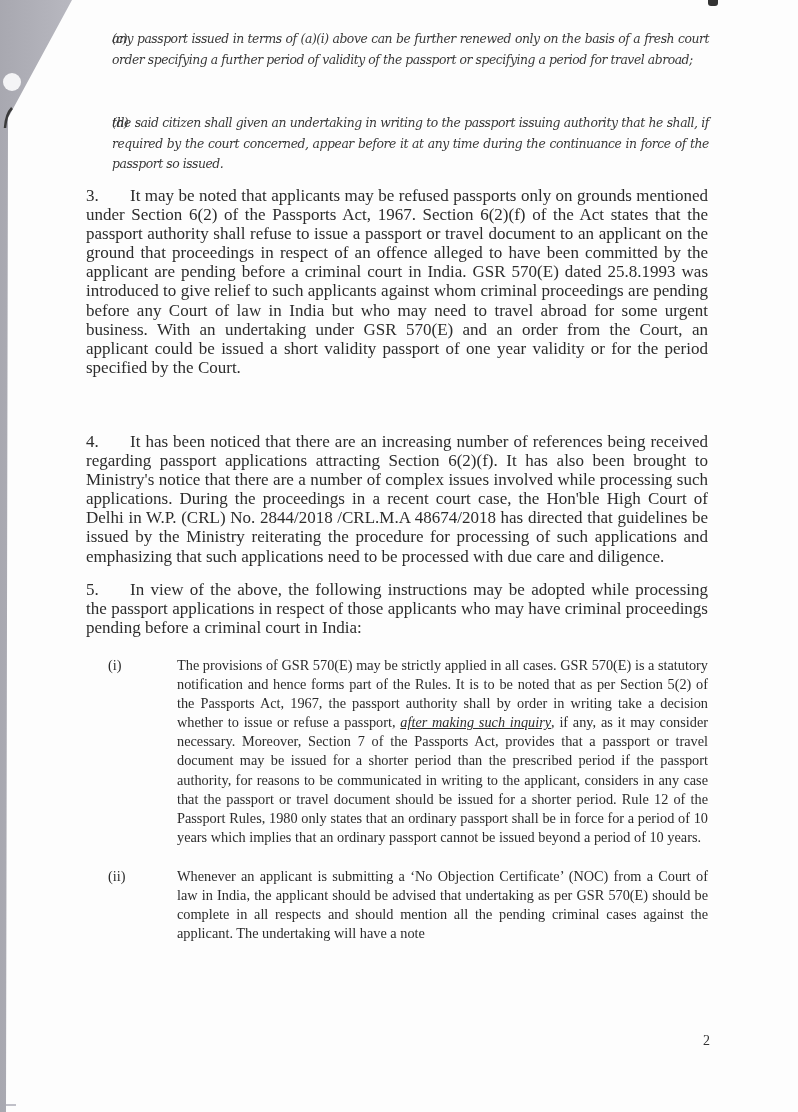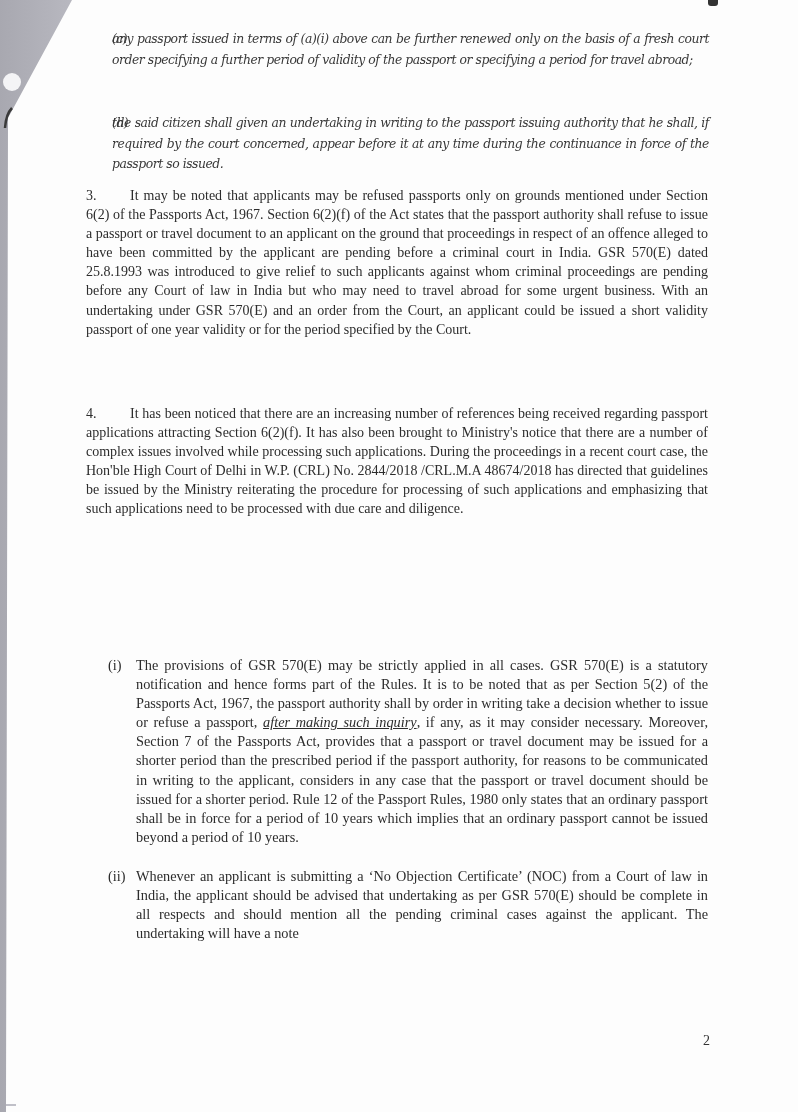--- a/index.html
+++ b/index.html
@@ -52,21 +52,21 @@
       left: 0;
       top: 0;
     }
     .italic-item .text {
       display: block;
     }
     .para {
       position: absolute;
       left: 86px;
       width: 622px;
-      font-size: 14px;
+      font-size: 17px;
       line-height: 19.1px;
       text-align: justify;
       color: #2c2c2c;
     }
     .para .num {
       display: inline-block;
       width: 44px;
     }
     .sub-item {
       position: absolute;
@@ -75,21 +75,21 @@
       font-size: 14.3px;
       line-height: 19.1px;
       color: #2c2c2c;
     }
     .sub-item .label {
       position: absolute;
       left: 0;
       top: 0;
     }
     .sub-item .text {
-      margin-left: 28px;
+      margin-left: 69px;
       display: block;
       text-align: justify;
     }
     .underline-italic {
       font-style: italic;
       text-decoration: underline;
     }
     .page-number {
       position: absolute;
       left: 703px;
@@ -125,24 +125,27 @@
 
   <div class="italic-item" style="top:113px;">
     <span class="label">(d)</span>
     <span class="text">the said citizen shall given an undertaking in writing to the passport issuing authority that he shall, if required by the court concerned, appear before it at any time during the continuance in force of the passport so issued.</span>
   </div>
 
   <div class="para" style="top:186px;">
     <span class="num">3.</span><span>It may be noted that applicants may be refused passports only on grounds mentioned under Section 6(2) of the Passports Act, 1967.  Section 6(2)(f) of the Act states that the passport authority shall refuse to issue a passport or travel document to an applicant on the ground that proceedings in respect of an offence alleged to have been committed by the applicant are pending before a criminal court in India.  GSR 570(E) dated 25.8.1993 was introduced to give relief to such applicants against whom criminal proceedings are pending before any Court of law in India but who may need to travel abroad for some urgent business.  With an undertaking under GSR 570(E) and an order from the Court, an applicant could be issued a short validity passport of one year validity or for the period specified by the Court.</span>
   </div>
 
-  <div class="para" style="top:404px;">
+  <div class="para" style="top:432px;">
     <span class="num">4.</span><span>It has been noticed that there are an increasing number of references being received regarding passport applications attracting Section 6(2)(f).  It has also been brought to Ministry's notice that there are a number of complex issues involved while processing such applications.  During the proceedings in a recent court case, the Hon'ble High Court of Delhi in W.P. (CRL) No. 2844/2018 /CRL.M.A 48674/2018 has directed that guidelines be issued by the Ministry reiterating the procedure for processing of such applications and emphasizing that such applications need to be processed with due care and diligence.</span>
   </div>
 
+  <div class="para" style="top:580px;">
+    <span class="num">5.</span><span>In view of the above, the following instructions may be adopted while processing the passport applications in respect of those applicants who may have criminal proceedings pending before a criminal court in India:</span>
+  </div>
 
   <div class="sub-item" style="top:656px;">
     <span class="label">(i)</span>
     <span class="text"><span>The provisions of GSR 570(E) may be strictly applied in all cases.  GSR 570(E) is a statutory notification and hence forms part of the Rules.  It is to be noted that as per Section 5(2) of the Passports Act, 1967, the passport authority shall by order in writing take a decision whether to issue or refuse a passport, </span><span class="underline-italic">after making such inquiry</span><span>, if any, as it may consider necessary.   Moreover, Section 7 of the Passports Act, provides that a passport or travel document may be issued for a shorter period than the prescribed period if the passport authority, for reasons to be communicated in writing to the applicant, considers in any case that the passport or travel document should be issued for a shorter period.   Rule 12 of the Passport Rules, 1980 only states that an ordinary passport shall be in force for a period of 10 years which implies that an ordinary passport cannot be issued beyond a period of 10 years.</span></span>
   </div>
 
   <div class="sub-item" style="top:867px;">
     <span class="label">(ii)</span>
     <span class="text">Whenever an applicant is submitting a ‘No Objection Certificate’ (NOC) from a Court of law in India, the applicant should be advised that undertaking as per GSR 570(E) should be complete in all respects and should mention all the pending criminal cases against the applicant.  The undertaking will have a note</span>
   </div>

